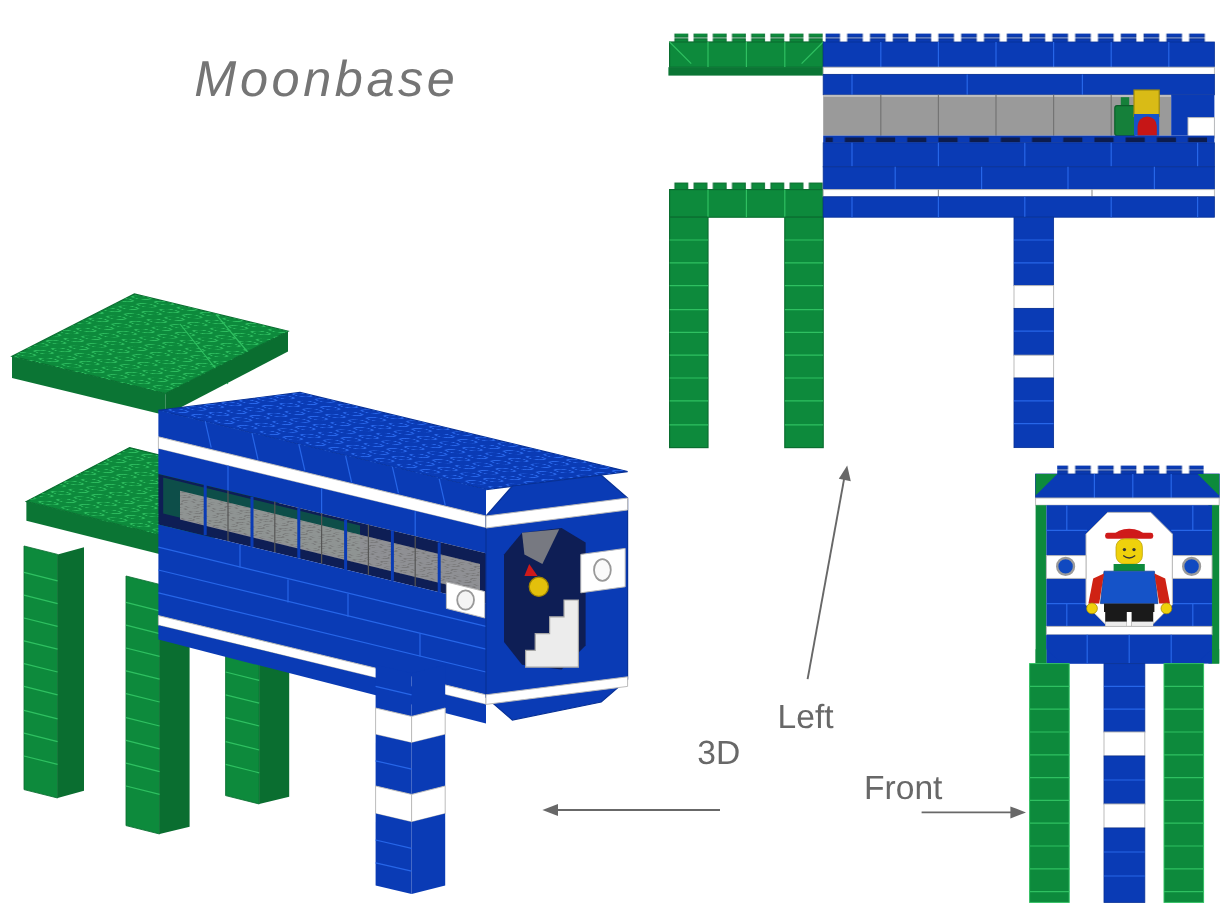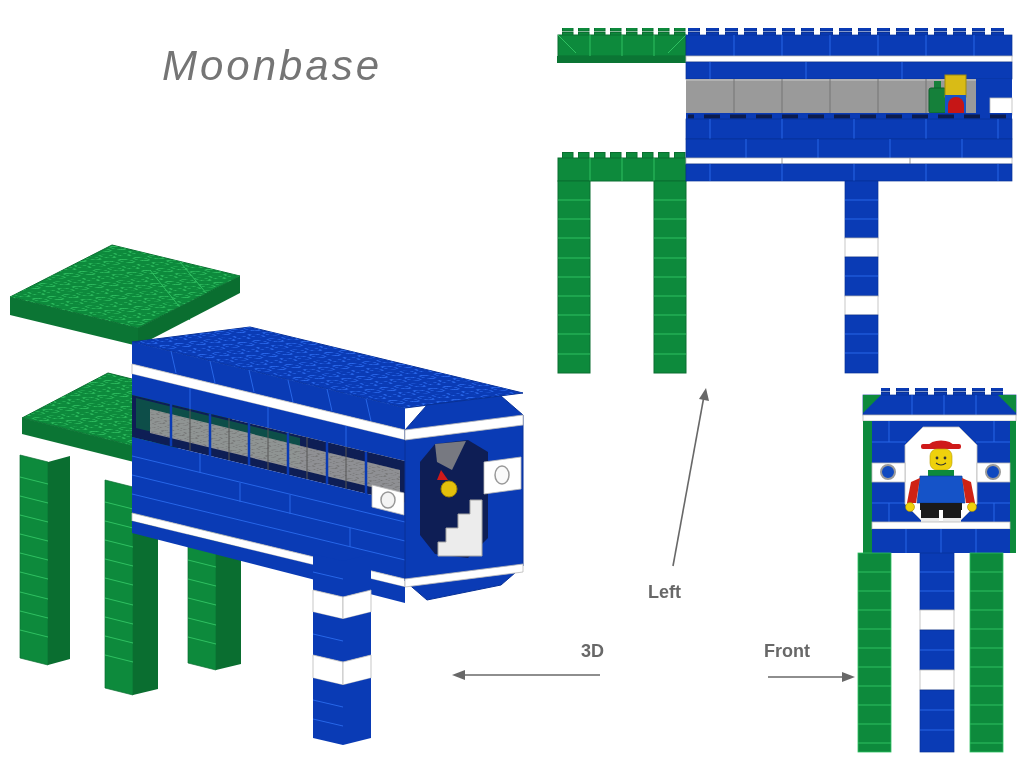--- a/index.html
+++ b/index.html
@@ -3,24 +3,24 @@
 <meta charset="utf-8">
 <style>
   html,body{margin:0;padding:0;background:#fff;}
   #stage{position:relative;width:1024px;height:768px;background:#fff;overflow:hidden;
          font-family:"Liberation Sans",sans-serif;}
   #art{position:absolute;left:0;top:0;}
   .ttl{position:absolute;width:320px;text-align:center;color:var(--title_gray,#757575);
        font-style:italic;font-weight:400;letter-spacing:3px;}
   #ttl1{left:112px;top:42px;font-size:42px;}
   #ttl2{left:112px;top:102px;font-size:40px;letter-spacing:5px;}
-  .vlabel{position:absolute;color:var(--label_gray,#686868);font-size:18px;font-weight:700;}
+  .vlabel{position:absolute;color:var(--label_gray,#686868);font-size:28px;font-weight:400;}
   #lblLeft{left:648px;top:582px;}
-  #lbl3d{left:581px;top:641px;}
-  #lblFront{left:720px;top:641px;margin-left:44px;}
+  #lbl3d{left:581px;top:612px;}
+  #lblFront{left:720px;top:641px;}
   
   .b{fill:var(--brick_blue,#0a3bb5);}
   .g{fill:var(--brick_green,#0d8a3c);}
   .gd{fill:var(--green_dark,#0a6e30);}
   .ge{fill:var(--green_edge,#0b7534);}
   .w{fill:#ffffff;stroke:#b9b9b9;stroke-width:0.8;}
   .nb{fill:var(--window_dark,#0e1e55);}
   .cg{fill:var(--corridor_gray,#9a9a9a);}
   .sb{stroke:var(--blue_seam,#2766e8);stroke-width:1;fill:none;}
   .sg{stroke:var(--green_seam,#2fc061);stroke-width:1;fill:none;}

